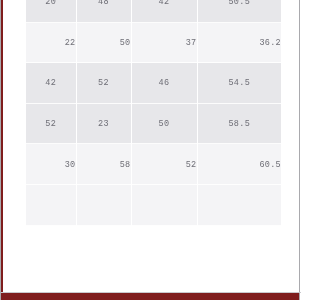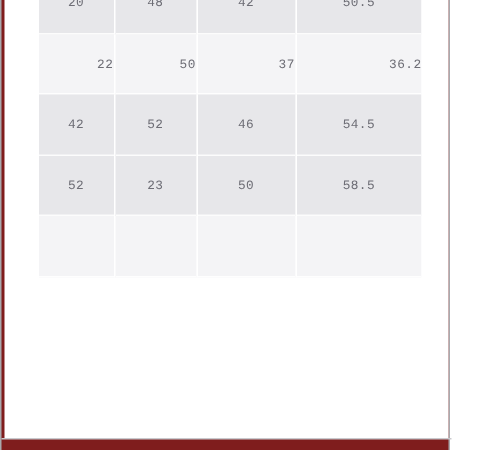--- a/index.html
+++ b/index.html
@@ -124,20 +124,26 @@
             <td>46</td>
             <td>54.5</td>
           </tr>
           <tr class="odd">
             <td>52</td>
             <td>23</td>
             <td>50</td>
             <td>58.5</td>
           </tr>
           <tr class="even">
+            <td>30</td>
+            <td>58</td>
+            <td>52</td>
+            <td>60.5</td>
+          </tr>
+          <tr class="even">
             <td></td>
             <td></td>
             <td></td>
             <td></td>
           </tr>
         </tbody>
       </table>
     </div>
   </div>
   <div id="page-bottom-rule"></div>

